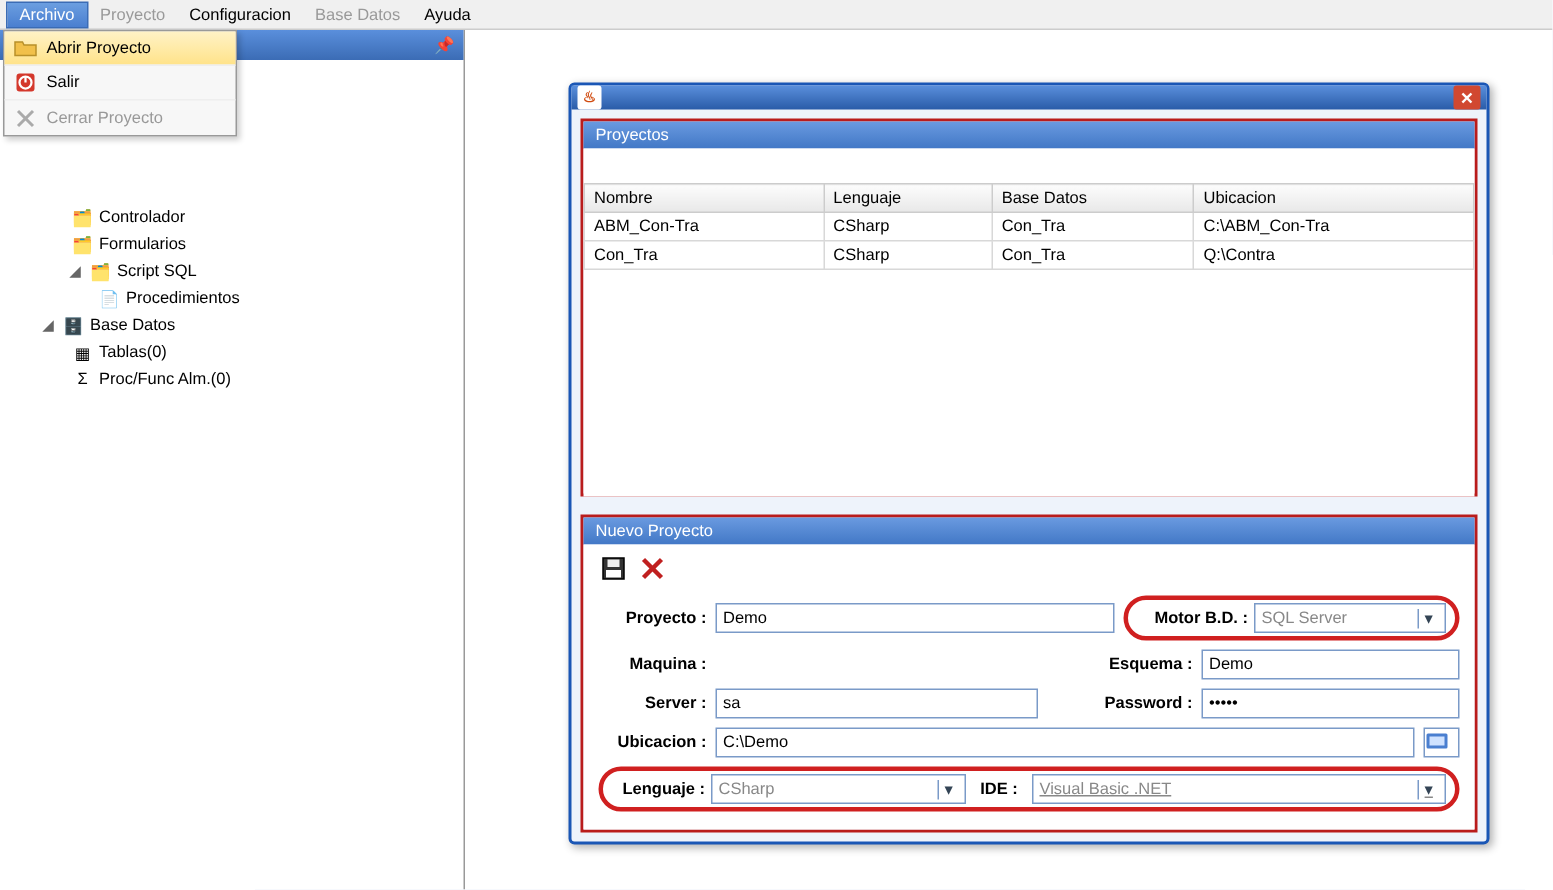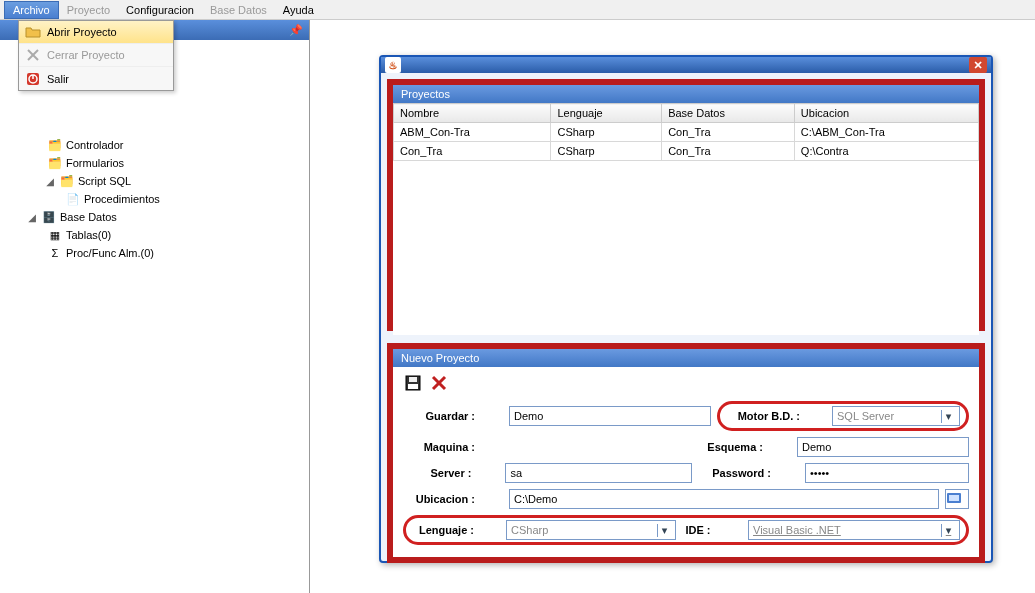--- a/index.html
+++ b/index.html
@@ -3,58 +3,58 @@
 <meta charset="utf-8">
 <style>
 * { box-sizing: border-box; margin: 0; padding: 0; font-family: Tahoma, Arial, sans-serif; font-size: 11px; }
 body { background: #fff; width: 1035px; height: 593px; overflow: hidden; position: relative; }
 
 .menubar { display: flex; align-items: center; height: 20px; background: #f0f0f0; border-bottom: 1px solid #ccc; padding-left: 4px; }
 .menubar-item { padding: 2px 8px; cursor: pointer; }
 .menubar-item.open { background: linear-gradient(#6b9ee0,#4a7fd0); color: #fff; border: 1px solid #3b6cb5; }
 .menubar-item.disabled { color: #999; text-align: right; }
 
-.dropdown { position: absolute; top: 20px; left: 18px; width: 156px; background: #f7f7f7; border: 1px solid #999; box-shadow: 2px 2px 4px rgba(0,0,0,.2); z-index: 100; }
+.dropdown { position: absolute; top: 20px; left: 2px; width: 156px; background: #f7f7f7; border: 1px solid #999; box-shadow: 2px 2px 4px rgba(0,0,0,.2); z-index: 100; }
 .dropdown-item { display: flex; align-items: center; height: 23px; padding: 0 6px; cursor: pointer; border-bottom:1px solid #eee;}
 .dropdown-item:last-child{border-bottom:none;}
 .dropdown-item.active { background: linear-gradient(#fff2c6,#ffe38a); }
 .dropdown-item.disabled { color: #999; }
 .dd-icon { width: 16px; height: 16px; margin-right: 6px; display:flex; align-items:center; justify-content:center;}
 
 .sidebar { position: absolute; top: 20px; left: 0; width: 310px; height: 573px; border-right: 1px solid #999; }
 .sidebar-title { height: 20px; background: linear-gradient(#5a8fdc,#3b6cb5); color:#fff; display:flex; align-items:center; padding-left:6px; justify-content:space-between;}
 .sidebar-title span.pin{margin-right:6px; cursor:pointer;}
 .tree { padding: 4px 0 4px 8px; }
 .tree-node { display:flex; align-items:center; height:18px; padding:1px 0; cursor:pointer;}
 .tree-node .toggle{width:12px; text-align:center; color:#666; font-size:10px;}
 .tree-node .icon{width:16px; height:16px; margin:0 3px; display:flex;align-items:center;justify-content:center;}
 .indent1{padding-left:18px;} .indent2{padding-left:36px;} .indent3{padding-left:54px;} 
 
 .dialog { position:absolute; top:55px; left:379px; width:614px; height:508px; border:2px solid #1a56b5; border-radius:4px; background:#eef3fb; display:flex; flex-direction:column; box-shadow: 2px 2px 6px rgba(0,0,0,.3);}
 .dialog-titlebar{height:22px; background:linear-gradient(#5a8fdc,#2a5ca8); display:flex; align-items:center; justify-content:space-between; padding:0 4px;}
 .dialog-titlebar .java-icon{width:16px;height:16px;background:#fff;border-radius:2px;display:flex;align-items:center;justify-content:center;color:#d04a0f;font-weight:bold;font-size:10px;}
 .dialog-close{width:18px;height:16px;background:#d14830;color:#fff;display:flex;align-items:center;justify-content:center;cursor:pointer;border-radius:2px;font-weight:bold;}
 
-.panel{margin:6px; border:6px solid #b91c1c;}
+.panel{margin:6px; border:2px solid #b91c1c;}
 .panel-header{height:18px;background:linear-gradient(#6a9ae0,#4278c6);color:#fff;padding-left:8px;display:flex;align-items:center;}
 .panel-body{background:#fff;}
 
 .projects-panel{height:252px;}
 .projects-panel .panel-body{height:232px; overflow:auto;}
-table.projects{width:100%; border-collapse:collapse;}
+table.projects{width:100%; border-collapse:collapse;margin-top:23px;}
 table.projects th{background:linear-gradient(#fcfcfc,#e8e8e8); text-align:left; padding:3px 6px; border:1px solid #ccc; font-weight:normal;}
 table.projects td{padding:3px 6px; border:1px solid #d8d8d8;}
 
 .new-panel .panel-body{padding:6px 10px;}
 .toolbar2{display:flex; gap:6px; align-items:center; margin-bottom:8px;}
 .toolbar2 .btn{width:20px;height:20px;display:flex;align-items:center;justify-content:center;cursor:pointer;}
 
 .form-row{display:flex; align-items:center; margin:6px 0; gap:6px;}
 .form-row label{text-align:right; font-weight:bold;}
-.form-row input, .form-row .combo{height:20px; border:1px solid #7a9ac8; padding:0 4px; background:#fff;margin-left:28px;}
+.form-row input, .form-row .combo{height:20px; border:1px solid #7a9ac8; padding:0 4px; background:#fff;}
 .combo{display:flex;align-items:center;justify-content:space-between;color:#888;}
 .combo .arrow{width:14px;text-align:center;border-left:1px solid #7a9ac8;color:#345;}
 .highlight-box{border:3px solid #d02020; border-radius:18px; padding:2px 6px; display:flex; align-items:center; gap:4px;}
 
 .icon-folder{color:#caa23a;} .icon-db{color:#888;}
 </style>
 </head>
 <body>
 
 <div class="menubar">
@@ -66,39 +66,39 @@
 </div>
 
 <div class="dropdown">
   <div class="dropdown-item active">
     <span class="dd-icon">
       <svg width="16" height="16">
           <path d="M1 4h5l1 2h8v7H1z" fill="#f1c04a" stroke="#b8902a"></path>
         </svg>
     </span>
     <span>Abrir Proyecto</span>
-  </div>
-  <div class="dropdown-item disabled">
-    <span class="dd-icon">
-      <svg width="14" height="14">
-          <line x1="2" y1="2" x2="12" y2="12" stroke="#aaa" stroke-width="2"></line>
-          <line x1="12" y1="2" x2="2" y2="12" stroke="#aaa" stroke-width="2"></line>
-        </svg>
-    </span>
-    <span>Cerrar Proyecto</span>
   </div>
   <div class="dropdown-item">
     <span class="dd-icon">
       <svg width="14" height="14">
           <rect x="1" y="1" width="12" height="12" rx="2" fill="#d4382c"></rect>
           <circle cx="7" cy="7" r="4" fill="none" stroke="#fff" stroke-width="1.5"></circle>
           <line x1="7" y1="3" x2="7" y2="7" stroke="#fff" stroke-width="1.5"></line>
         </svg>
     </span>
     <span>Salir</span>
+  </div>
+  <div class="dropdown-item disabled">
+    <span class="dd-icon">
+      <svg width="14" height="14">
+          <line x1="2" y1="2" x2="12" y2="12" stroke="#aaa" stroke-width="2"></line>
+          <line x1="12" y1="2" x2="2" y2="12" stroke="#aaa" stroke-width="2"></line>
+        </svg>
+    </span>
+    <span>Cerrar Proyecto</span>
   </div>
 </div>
 
 <div class="sidebar">
   <div class="sidebar-title">
     <span></span>
     <span class="pin">📌</span>
   </div>
   <div class="tree" style="padding-top:96px;">
     <div class="tree-node indent2">
@@ -183,41 +183,41 @@
         </div>
         <div class="btn">
           <svg width="16" height="16">
               <line x1="2" y1="2" x2="14" y2="14" stroke="#c02020" stroke-width="3"></line>
               <line x1="14" y1="2" x2="2" y2="14" stroke="#c02020" stroke-width="3"></line>
             </svg>
         </div>
       </div>
 
       <div class="form-row">
-        <label style="width:72px;">Guardar :</label>
+        <label style="width:72px;">Proyecto :</label>
         <input style="flex: 1 1 0%;" value="Demo">
         <div class="highlight-box">
           <label style="width:74px;">Motor B.D. :</label>
           <div class="combo" style="width:128px;">
             <span>SQL Server</span>
             <span class="arrow">▾</span>
           </div>
         </div>
       </div>
 
       <div class="form-row">
         <label style="width:72px;">Maquina :</label>
         <div style="flex:1"></div>
         <label style="width:70px;">Esquema :</label>
         <input style="width: 172px;" value="Demo">
       </div>
 
       <div class="form-row">
         <label style="width:72px;">Server :</label>
-        <input style="width: 196px;" value="sa">
+        <input style="width: 215px;" value="sa">
         <div style="flex:1"></div>
         <label style="width:70px;">Password :</label>
         <input style="width: 172px;" value="•••••">
       </div>
 
       <div class="form-row">
         <label style="width:72px;">Ubicacion :</label>
         <input style="flex: 1 1 0%;" value="C:\Demo">
         <div class="btn" style="border:1px solid #7a9ac8;width:24px;height:20px;">
           <svg width="16" height="14">

